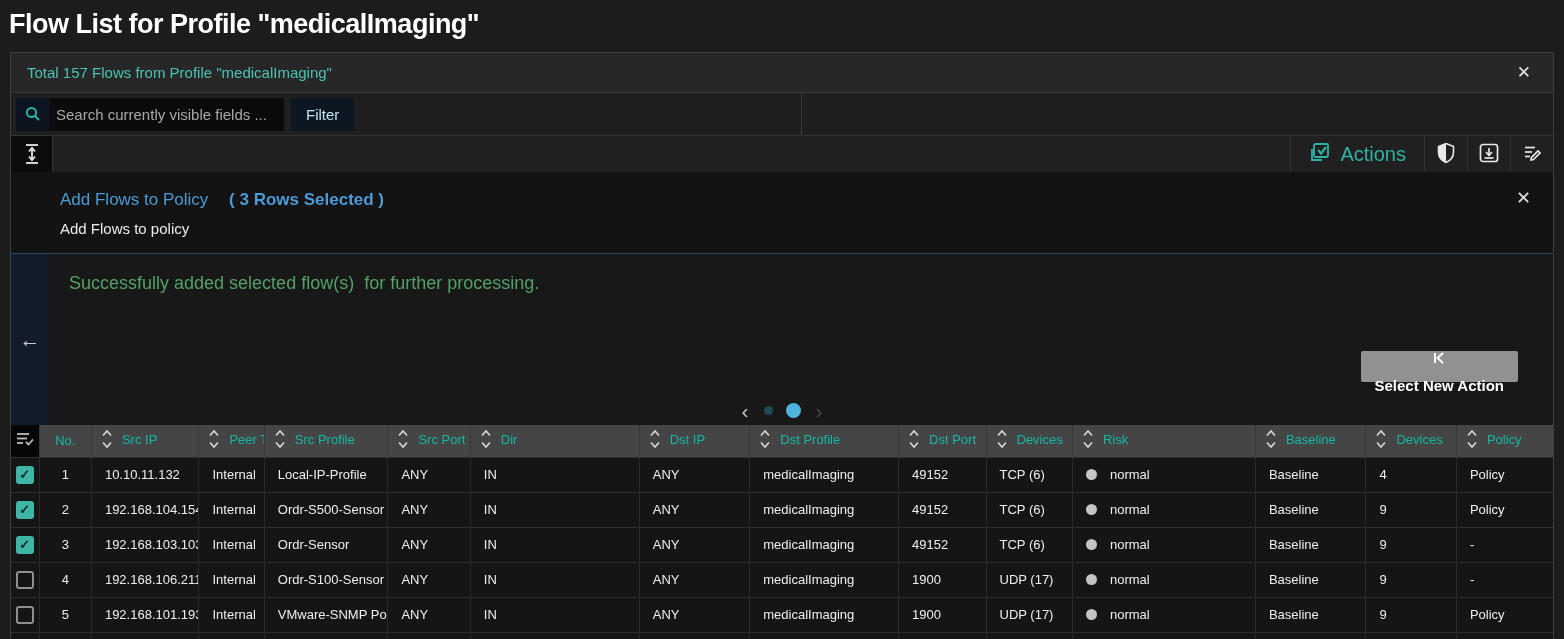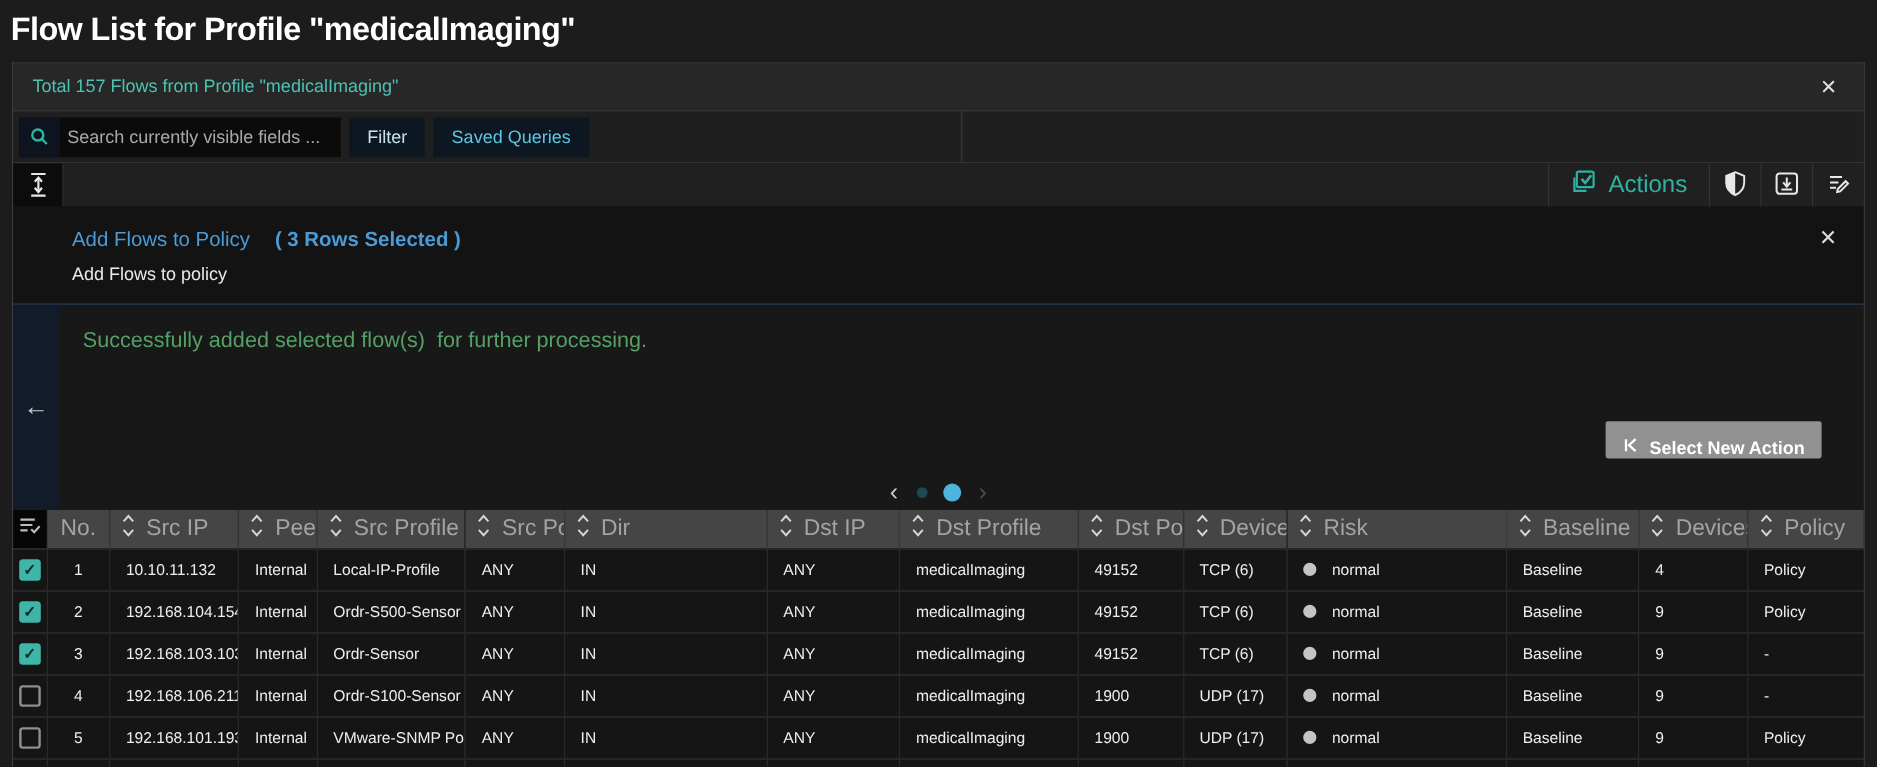--- a/index.html
+++ b/index.html
@@ -57,34 +57,34 @@
   .ap-title-row { font-size:17px; color:#4a9bd6; }
   .ap-selection { margin-left:16px;font-weight:bold; }
   .ap-subtitle { margin-top:10px; font-size:15px; color:#eaeaea; }
   .ap-close { position:absolute; right:16px; top:12px; background:none; border:none; color:#dddddd; font-size:18px; cursor:pointer; }
   .ap-body { height:171px; background:#181818; position:relative; }
   .ap-side { position:absolute; left:0; top:0; bottom:0; width:38px; background:#121b29;
     display:flex; align-items:center; justify-content:center; cursor:pointer; }
   .back-arrow { color:#c9c9c9; font-size:21px; }
   .success-msg { position:absolute; left:58px; top:19px; font-size:18px; color:#54a066; white-space:pre-wrap;text-align:center; }
   .select-new-action { position:absolute; right:35px; top:97px; height:31px; background:#919191;
-    color:#ffffff; border:none; font-size:15px; font-weight:bold; display:flex; align-items:flex-end;
-    gap:9px; padding:0 14px; border-radius:2px; cursor:pointer; font-family:"Liberation Sans", sans-serif; }
+    color:#ffffff; border:none; font-size:15px; font-weight:bold; display:flex; align-items:center;
+    gap:9px; padding:0 14px; border-radius:2px; cursor:pointer; font-family:"Liberation Sans", sans-serif;flex-direction:column; }
   .pagination { position:absolute; left:0; right:0; bottom:7px; display:flex; justify-content:center; align-items:center; gap:13px; }
   .pg-chevron { background:none; border:none; font-size:21px; line-height:14px; cursor:pointer; padding:0 2px; font-family:"Liberation Sans", sans-serif; }
   .pg-prev { color:#c9c9c9; }
   .pg-next { color:#4c4c4c; }
   .dot { border-radius:50%; cursor:pointer; }
   .dot.inactive { width:9px; height:9px; background:#1e4a57; }
   .dot.active { width:15px; height:15px; background:#4fb3dd; }
   
   .table-wrap { position:relative; }
   table { border-collapse:collapse; table-layout:fixed; width:100%; }
   thead th {
-    height:32px; background:#454545; color:#a3a3a3; font-size:19px; font-weight:normal;
+    height:32px; background:#454545; color:#14b8a6; font-size:13px; font-weight:normal;
     text-align:left; padding:0 0 0 9px; border-left:1px solid #383838; white-space:nowrap; overflow:hidden;
   }
   thead th.cb-col { background:#060606; border-left:none; padding:0; text-align:center; }
   thead th.center { text-align:center; padding:0; }
   .sort-wrap { display:inline-block; vertical-align:middle; margin-right:9px; }
   tbody td {
     height:35px; background:#151515; border-top:1px solid #2e2e2e; border-left:1px solid #2a2a2a;
     color:#eeeeee; font-size:13px; padding:0 0 0 13px; white-space:nowrap; overflow:hidden;
   }
   tbody td.cb-cell { border-left:none; padding:0; text-align:center; }
@@ -114,21 +114,20 @@
     <div class="search-box">
       <span class="search-icon-box">
         <svg width="18" height="18" viewBox="0 0 18 18" fill="none" stroke="#2db3a4" stroke-width="2">
           <circle cx="7.5" cy="7.5" r="4.6"></circle>
           <line x1="11" y1="11" x2="15" y2="15"></line>
         </svg>
       </span>
       <input type="text" placeholder="Search currently visible fields ..." style="">
     </div>
     <button class="qbtn filter">Filter</button>
-    <button class="qbtn saved">Saved Queries</button>
     <div class="search-divider"></div>
   </div>
 
   <div class="toolbar-row">
     <div class="fit-cell">
       <svg width="20" height="24" viewBox="0 0 20 24" fill="none" stroke="#e8e8e8" stroke-width="1.8">
         <line x1="4" y1="3" x2="16" y2="3"></line>
         <line x1="4" y1="21" x2="16" y2="21"></line>
         <line x1="10" y1="7" x2="10" y2="17"></line>
         <polyline points="7,9.5 10,6 13,9.5"></polyline>

